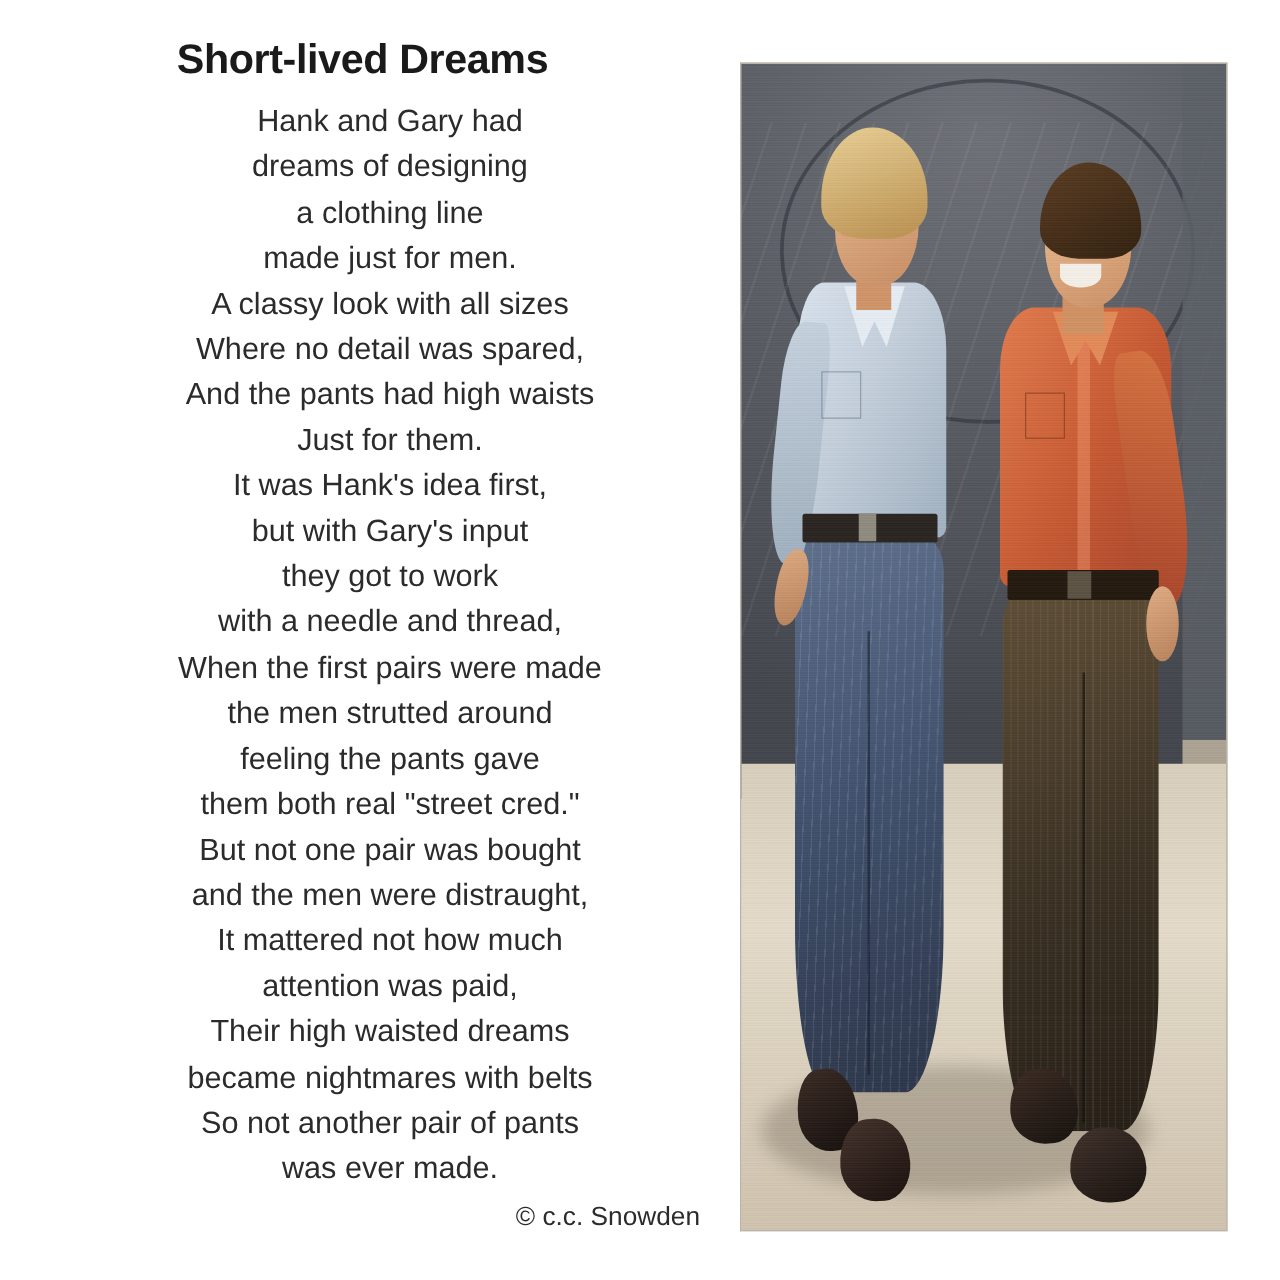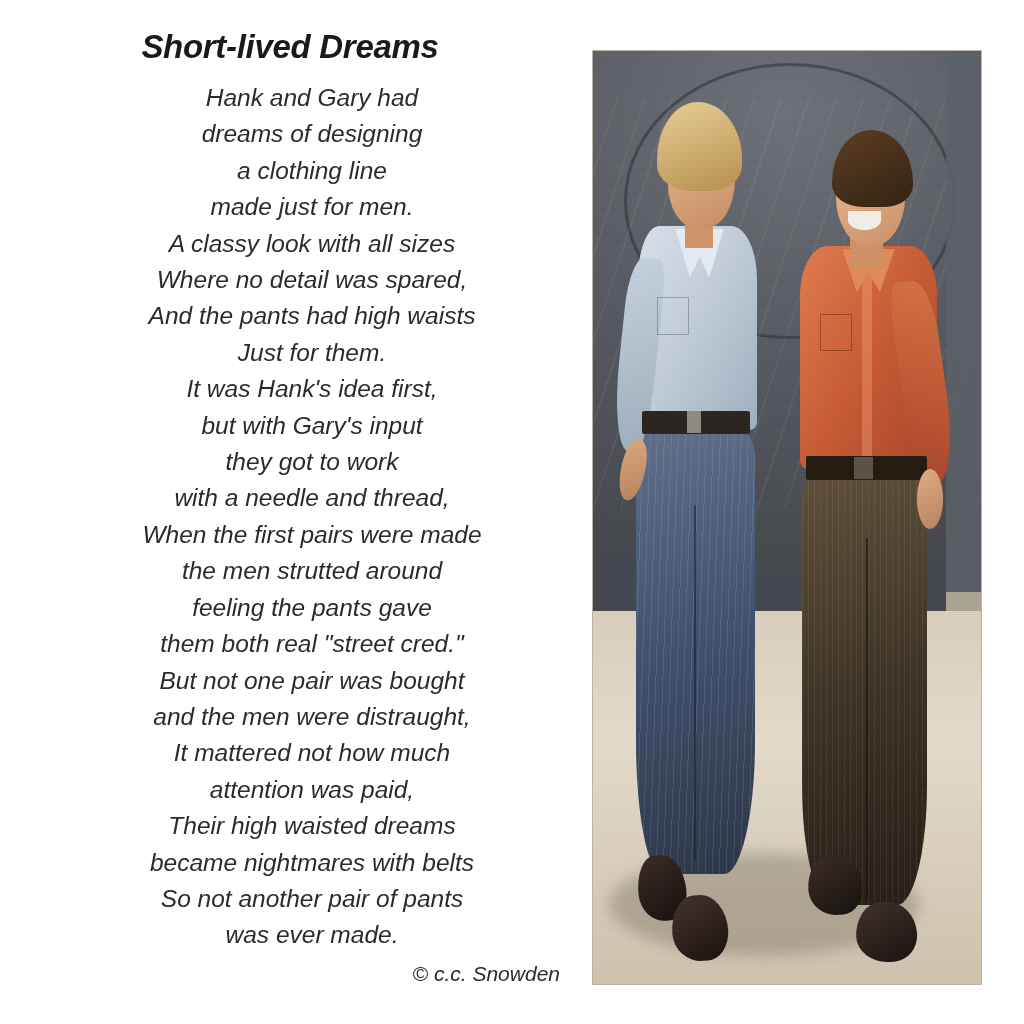--- a/index.html
+++ b/index.html
@@ -22,21 +22,20 @@
     flex-direction: row;
     align-items: flex-start;
   }
   .text-column {
     width: 580px;
     padding-top: 28px;
     display: flex;
     flex-direction: column;
     align-items: center;
     box-sizing: border-box;
-    font-style: italic;
   }
   .poem-title {
     font-size: 33px;
     font-weight: bold;
     color: #1a1a1a;
     letter-spacing: -0.3px;
     margin: 0 0 14px 0;
     text-align: center;
   }
   .poem-body {

